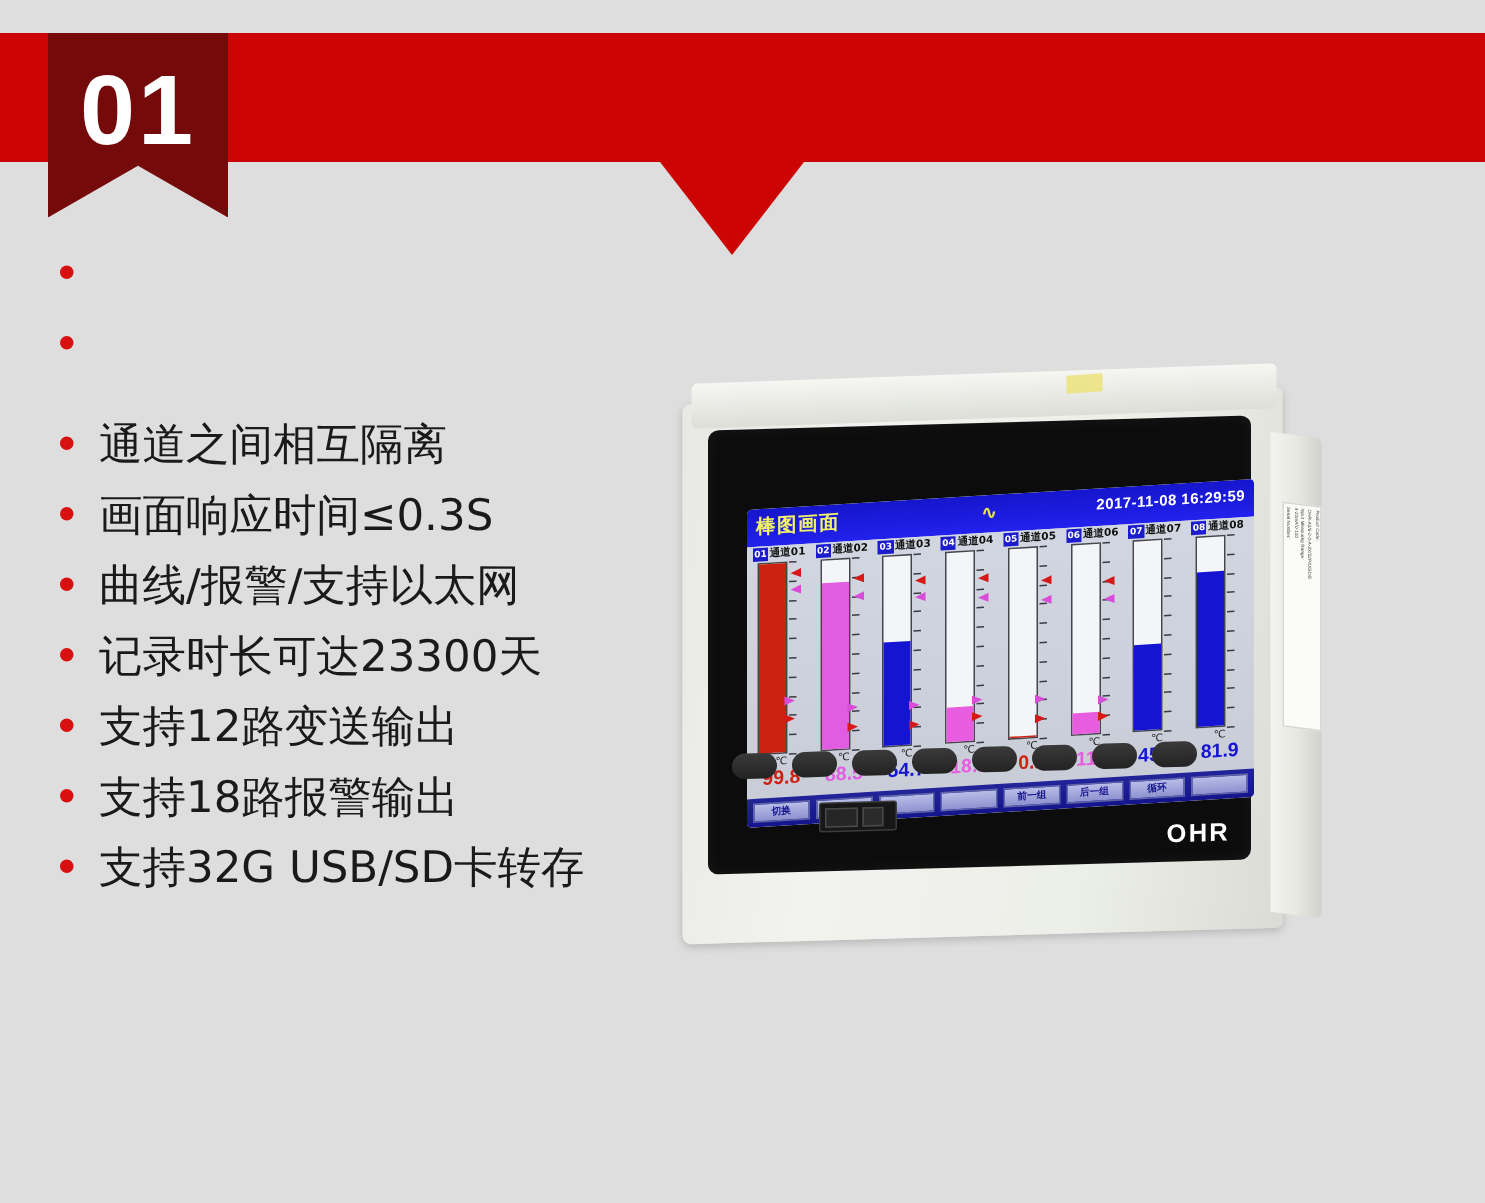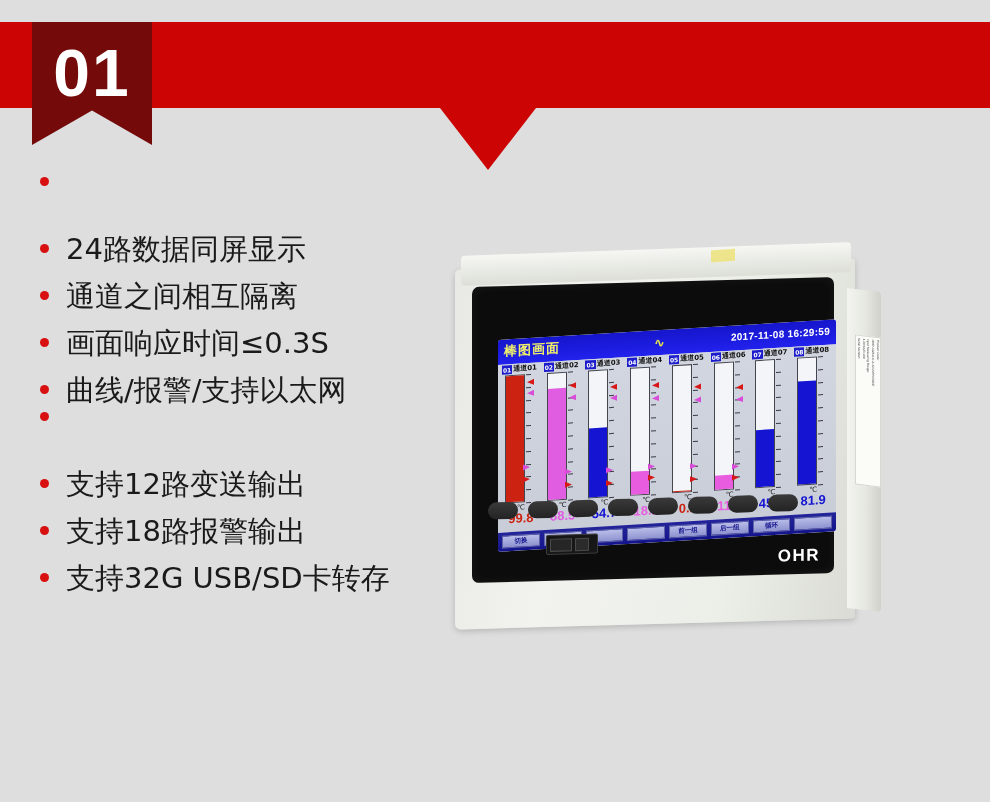--- a/index.html
+++ b/index.html
@@ -239,36 +239,36 @@
   <div class="ribbon">
     <span class="ribbon-num">01</span>
   </div>
 
   <ul class="bullets" id="feature-list">
       <li class="bullet-item">
         <span class="bullet-dot"></span>
       </li>
       <li class="bullet-item">
         <span class="bullet-dot"></span>
-        <span class="bullet-text">24路数据同屏显示</span>
       </li>
       <li class="bullet-item">
         <span class="bullet-dot"></span>
         <span class="bullet-text">通道之间相互隔离</span>
       </li>
       <li class="bullet-item">
         <span class="bullet-dot"></span>
         <span class="bullet-text">画面响应时间≤0.3S</span>
       </li>
       <li class="bullet-item">
         <span class="bullet-dot"></span>
         <span class="bullet-text">曲线/报警/支持以太网</span>
       </li>
       <li class="bullet-item">
         <span class="bullet-dot"></span>
+        <span class="bullet-text">记录时长可达23300天</span>
       </li>
       <li class="bullet-item">
         <span class="bullet-dot"></span>
         <span class="bullet-text">支持12路变送输出</span>
       </li>
       <li class="bullet-item">
         <span class="bullet-dot"></span>
         <span class="bullet-text">支持18路报警输出</span>
       </li>
       <li class="bullet-item">

